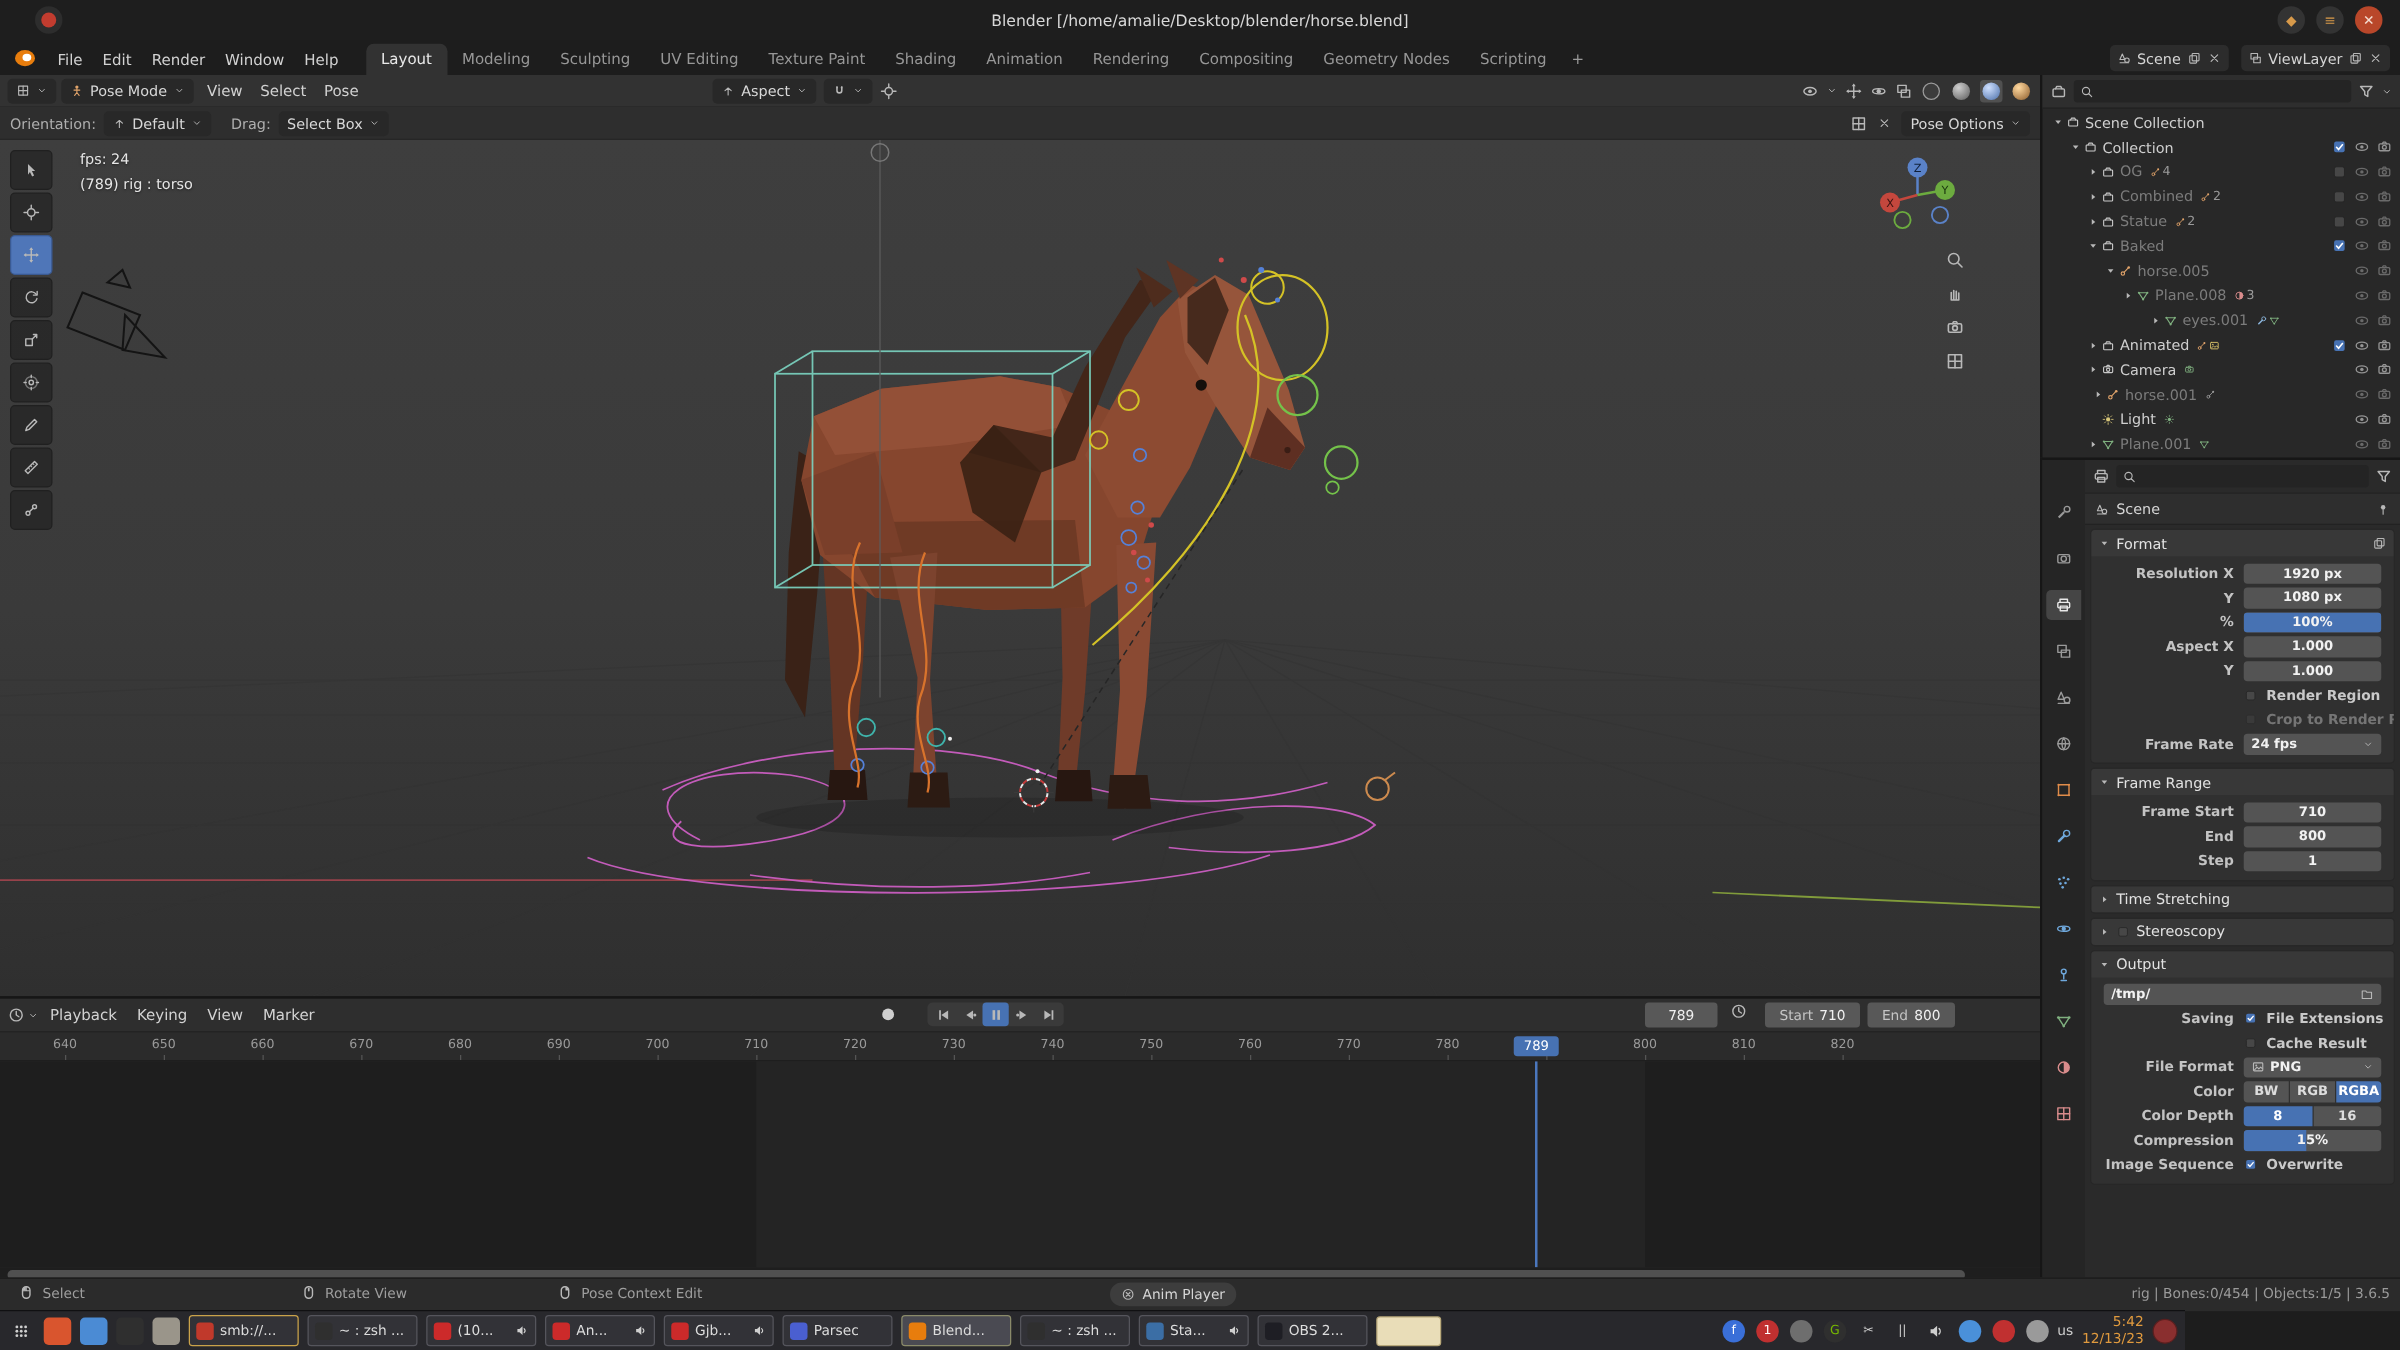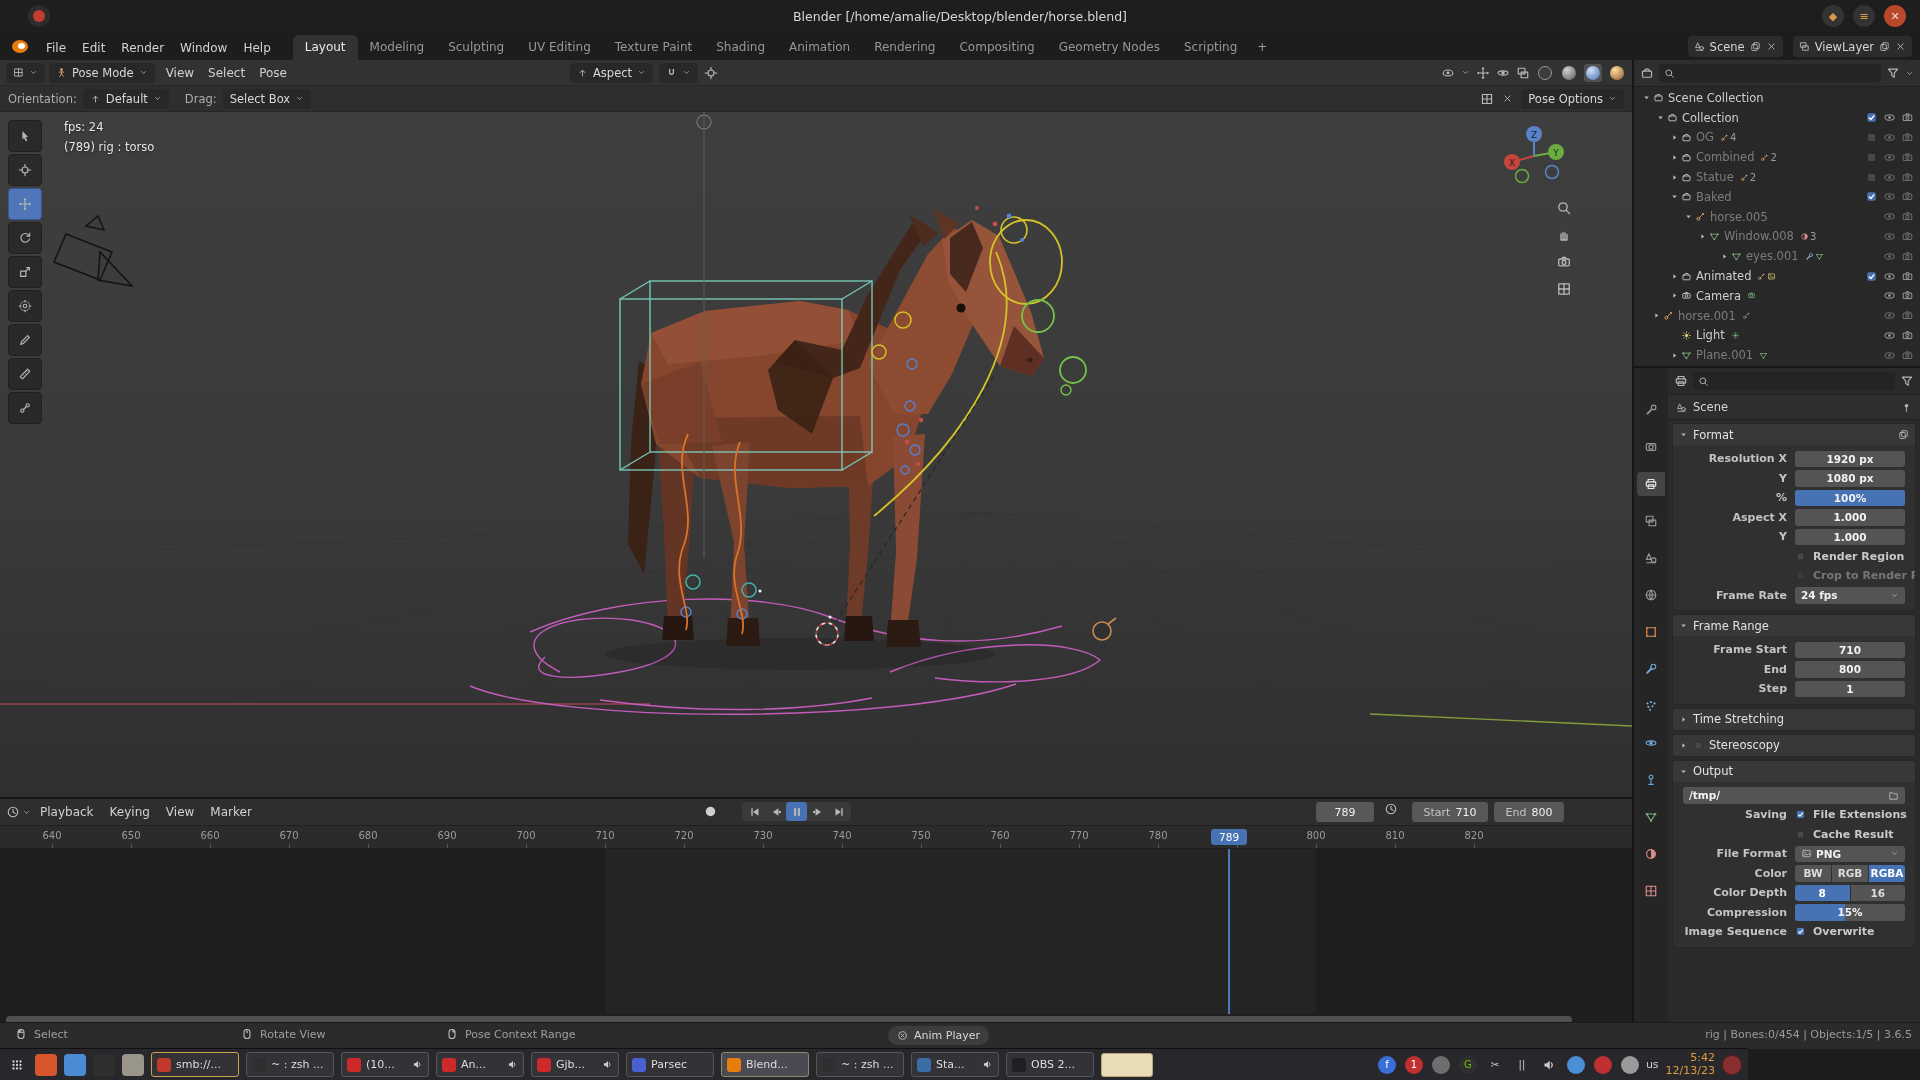--- a/index.html
+++ b/index.html
@@ -1074,21 +1074,21 @@
             </span>
           </span>
           <span class="ic sm" style="color:#7fb07f">
             <svg viewBox="0 0 16 16">
               <path d="M3 4.6h10L8 12.4z" stroke="currentColor" fill="none" stroke-width="1.3" stroke-linecap="round" stroke-linejoin="round"></path>
               <circle cx="3" cy="4.6" r="1.2" fill="currentColor"></circle>
               <circle cx="13" cy="4.6" r="1.2" fill="currentColor"></circle>
               <circle cx="8" cy="12.4" r="1.2" fill="currentColor"></circle>
             </svg>
           </span>
-          <span class="lbl">Window.008</span>
+          <span class="lbl">Plane.008</span>
           <span class="obadge">
             <span class="ic xs" style="color:#d98c8c">
               <svg viewBox="0 0 16 16">
                 <circle cx="8" cy="8" r="5" stroke="currentColor" fill="none" stroke-width="1.3" stroke-linecap="round" stroke-linejoin="round"></circle>
                 <path d="M8 3a5 5 0 0 1 0 10z" fill="currentColor"></path>
               </svg>
             </span>
             <span>3</span>
           </span>
           <span class="otoggles">
@@ -1243,21 +1243,21 @@
             </span>
             <span class="ic" style="color:#949494">
               <svg viewBox="0 0 16 16">
                 <path d="M6 5l.8-1.6h2.4L10 5" stroke="currentColor" fill="none" stroke-width="1.3" stroke-linecap="round" stroke-linejoin="round"></path>
                 <rect x="2.7" y="5" width="10.6" height="6.8" rx="1.2" stroke="currentColor" fill="none" stroke-width="1.3" stroke-linecap="round" stroke-linejoin="round"></rect>
                 <circle cx="8" cy="8.4" r="1.9" stroke="currentColor" fill="none" stroke-width="1.3" stroke-linecap="round" stroke-linejoin="round"></circle>
               </svg>
             </span>
           </span>
         </div>
-        <div class="orow muted" style="padding-left:16px">
+        <div class="orow muted" style="padding-left:38px">
           <span class="tw">
             <span class="ic xs">
               <svg viewBox="0 0 16 16">
                 <path d="M6 4l5 4-5 4z" fill="currentColor"></path>
               </svg>
             </span>
           </span>
           <span class="ic sm" style="color:#e0a36a">
             <svg viewBox="0 0 16 16">
               <circle cx="4.8" cy="11.4" r="2" stroke="currentColor" fill="none" stroke-width="1.3" stroke-linecap="round" stroke-linejoin="round"></circle>
@@ -1830,21 +1830,21 @@
           </span>
           <span>Rotate View</span>
         </div>
         <div class="hint" style="left:445px">
           <span class="ic ">
             <svg viewBox="0 0 16 16">
               <rect x="4.6" y="2.8" width="6.8" height="10.4" rx="3.2" stroke="currentColor" fill="none" stroke-width="1.3" stroke-linecap="round" stroke-linejoin="round"></rect>
               <path d="M11.2 5.6c-.2-1.4-1.4-2.4-2.8-2.6v3.2h2.8z" fill="currentColor"></path>
             </svg>
           </span>
-          <span>Pose Context Range</span>
+          <span>Pose Context Edit</span>
         </div>
       </div>
     <div id="job-chip">
       <span class="ic sm" id="job-stop-ic">
           <svg viewBox="0 0 16 16">
             <circle cx="8" cy="8" r="5.6" stroke="currentColor" fill="none" stroke-width="1.3" stroke-linecap="round" stroke-linejoin="round"></circle>
             <path d="M5.8 5.8l4.4 4.4M10.2 5.8l-4.4 4.4" stroke="currentColor" fill="none" stroke-width="1.3" stroke-linecap="round" stroke-linejoin="round"></path>
           </svg>
         </span>
       <span>Anim Player</span>

